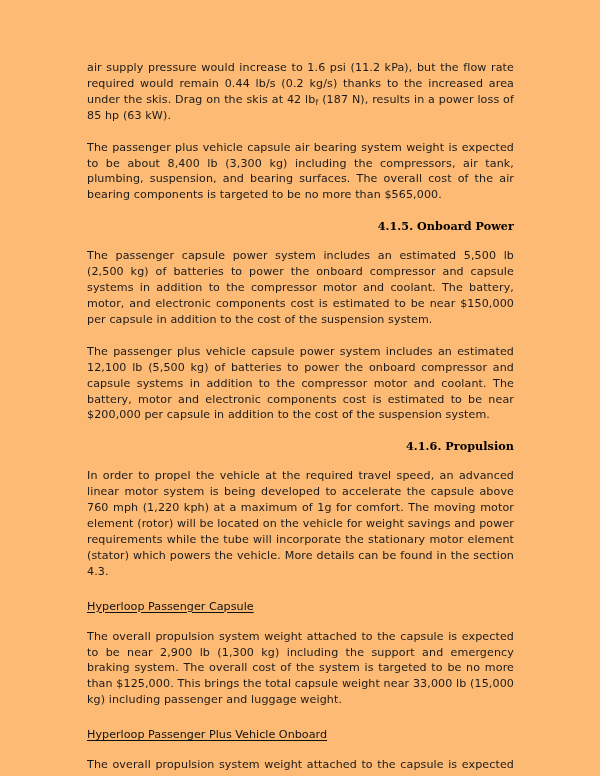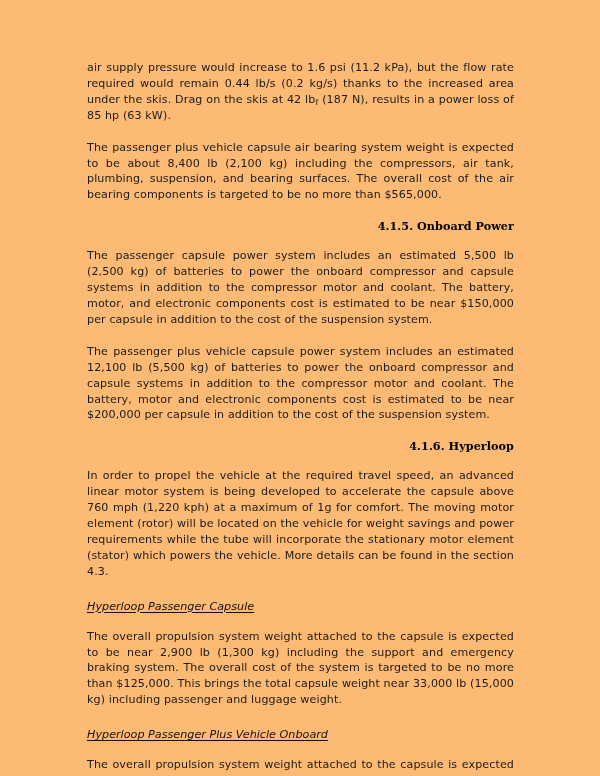--- a/index.html
+++ b/index.html
@@ -41,21 +41,20 @@
     line-height: 14px;
     color: #000000;
     text-align: right;
     letter-spacing: 0.005em;
   }
   h3.sub-heading {
     margin: 0 0 15px 0;
     font-family: "DejaVu Sans", sans-serif;
     font-size: 11.2px;
     font-weight: normal;
-    font-style: italic;
     line-height: 14px;
     color: #111111;
     text-align: left;
     text-decoration: underline;
     text-underline-offset: 2px;
     display: inline-block;
   }
   .heading-wrap {
     display: block;
   }
@@ -66,32 +65,32 @@
   }
 </style>
 </head>
 <body>
 
 <div class="page">
   <div class="content">
 
     <p class="body-par"><span>air supply pressure would increase to 1.6 psi (11.2 kPa), but the flow rate required would remain 0.44 lb/s (0.2 kg/s) thanks to the increased area under the skis. Drag on the skis at 42 lb</span><sub>f</sub><span> (187 N), results in a power loss of 85 hp (63 kW).</span></p>
 
-    <p class="body-par">The passenger plus vehicle capsule air bearing system weight is expected to be about 8,400 lb (2,100 kg) including the compressors, air tank, plumbing, suspension, and bearing surfaces. The overall cost of the air bearing components is targeted to be no more than $565,000.</p>
+    <p class="body-par">The passenger plus vehicle capsule air bearing system weight is expected to be about 8,400 lb (3,300 kg) including the compressors, air tank, plumbing, suspension, and bearing surfaces. The overall cost of the air bearing components is targeted to be no more than $565,000.</p>
 
     <div class="heading-wrap">
       <h2 class="section-heading">4.1.5. Onboard Power</h2>
     </div>
 
     <p class="body-par">The passenger capsule power system includes an estimated 5,500 lb (2,500 kg) of batteries to power the onboard compressor and capsule systems in addition to the compressor motor and coolant. The battery, motor, and electronic components cost is estimated to be near $150,000 per capsule in addition to the cost of the suspension system.</p>
 
     <p class="body-par">The passenger plus vehicle capsule power system includes an estimated 12,100 lb (5,500 kg) of batteries to power the onboard compressor and capsule systems in addition to the compressor motor and coolant. The battery, motor and electronic components cost is estimated to be near $200,000 per capsule in addition to the cost of the suspension system.</p>
 
     <div class="heading-wrap">
-      <h2 class="section-heading">4.1.6. Hyperloop</h2>
+      <h2 class="section-heading">4.1.6. Propulsion</h2>
     </div>
 
     <p class="body-par">In order to propel the vehicle at the required travel speed, an advanced linear motor system is being developed to accelerate the capsule above 760 mph (1,220 kph) at a maximum of 1g for comfort. The moving motor element (rotor) will be located on the vehicle for weight savings and power requirements while the tube will incorporate the stationary motor element (stator) which powers the vehicle. More details can be found in the section 4.3.</p>
 
     <div class="heading-wrap">
       <h3 class="sub-heading">Hyperloop Passenger Capsule</h3>
     </div>
 
     <p class="body-par">The overall propulsion system weight attached to the capsule is expected to be near 2,900 lb (1,300 kg) including the support and emergency braking system. The overall cost of the system is targeted to be no more than $125,000. This brings the total capsule weight near 33,000 lb (15,000 kg) including passenger and luggage weight.</p>
 

